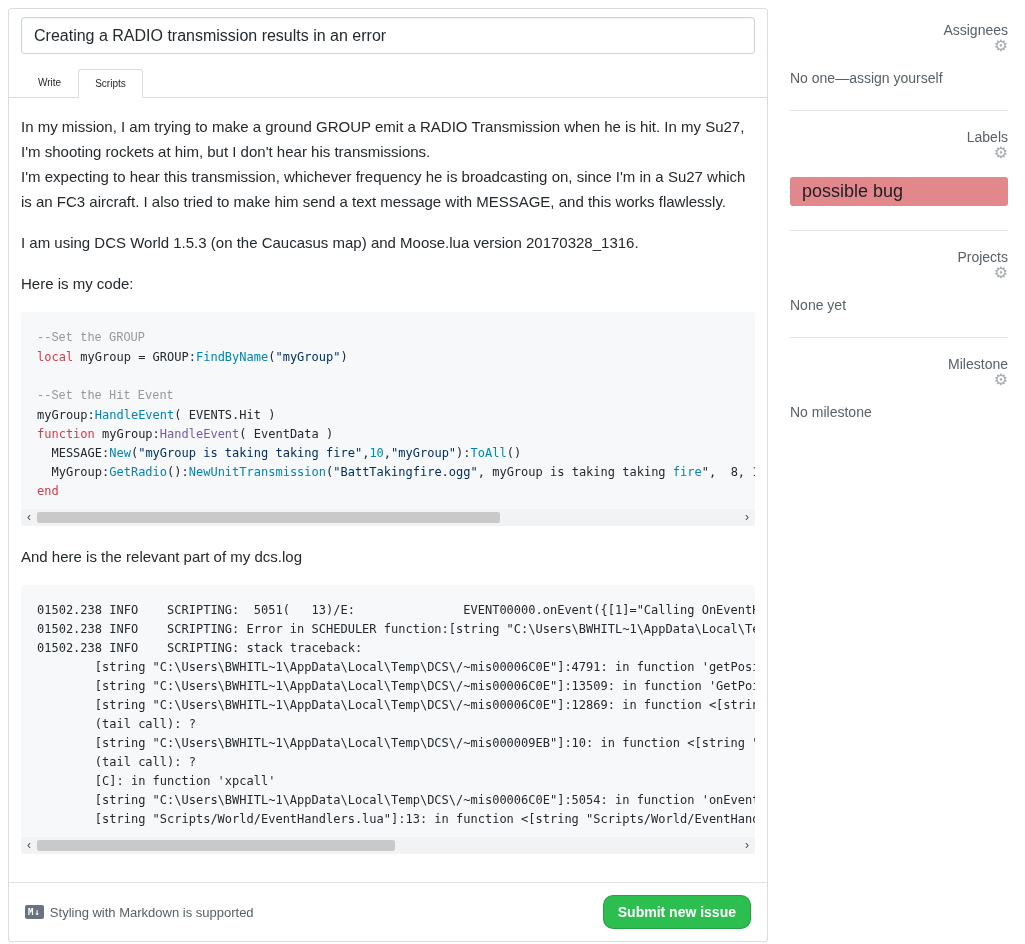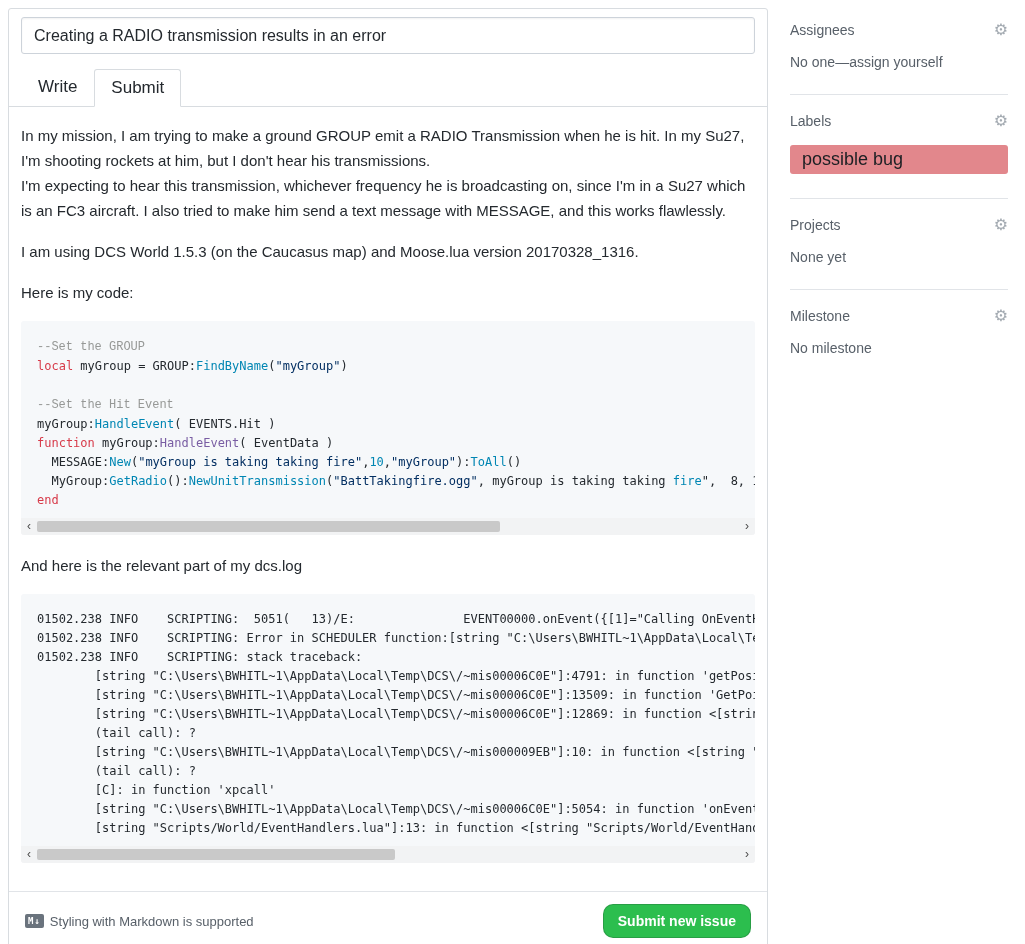--- a/index.html
+++ b/index.html
@@ -16,21 +16,21 @@
   .title-input {
     width:100%; height:37px; padding:0 12px; font-size:16px; color:#24292e;
     font-family:"Liberation Sans", sans-serif;
     border:1px solid #cdd3da; border-radius:3px; background:#fff;
     box-shadow: inset 0 1px 2px rgba(27,31,35,.06); outline:none;
   }
   .tab-nav {
     display:flex; align-items:flex-end; margin-top:14px; padding-left:12px;
     border-bottom:1px solid #d8dce0;
   }
-  .tab { padding:8px 16px; font-size:17px; color:#24292e; cursor:pointer; background:transparent; border:1px solid transparent; }
+  .tab { padding:8px 16px; font-size:10px; color:#24292e; cursor:pointer; background:transparent; border:1px solid transparent; }
   .tab.active {
     background:#fff; border:1px solid #d8dce0; border-bottom:1px solid #fff;
     border-radius:3px 3px 0 0; margin-bottom:-1px;
   }
   .preview-body { padding:16px 12px 10px 12px; font-size:15px; line-height:25px; flex:1; }
   .preview-body p { margin-bottom:16px; white-space:pre-line; }
 
   
   .block { background:#f6f8fa; border-radius:3px; margin-bottom:18px; overflow:hidden; }
   .block pre {
@@ -62,40 +62,40 @@
   }
   .submit-btn {
     background:#2cbe4e; color:#fff; font-weight:bold; font-size:14px;
     font-family:"Liberation Sans", sans-serif;
     border:1px solid rgba(27,31,35,.2); border-radius:10px; padding:8px 14px; cursor:pointer;
   }
 
   
   .sidebar { position:absolute; left:790px; top:20px; width:218px; font-size:14px; }
   .sb-section { padding:2px 0 14px 0; }
-  .sb-header { display:flex; align-items:flex-start; justify-content:space-between; color:#586069; margin-bottom:16px; }
+  .sb-header { display:flex; align-items:flex-end; justify-content:space-between; color:#586069; margin-bottom:16px;flex-direction:column; }
   .gear { color:#a3aab1; font-size:16px; cursor:pointer; line-height:1; }
   .sb-value { color:#586069; }
   .sb-divider { border:none; border-top:1px solid #e1e4e8; margin:10px 0 16px 0; }
   .label-chip {
     width:100%; padding:4px 0 4px 12px; border-radius:3px; font-size:18px;
     color:#1b1f23; cursor:pointer;
   }
 </style>
 </head>
 <body>
 
 <div class="main-box">
   <div class="title-wrap">
     <input class="title-input" type="text" value="Creating a RADIO transmission results in an error" style="">
   </div>
 
   <div class="tab-nav">
     <div class="tab">Write</div>
-    <div class="tab active">Submit</div>
+    <div class="tab active">Scripts</div>
   </div>
 
   <div class="preview-body">
     <p>In my mission, I am trying to make a ground GROUP emit a RADIO Transmission when he is hit. In my Su27, I'm shooting rockets at him, but I don't hear his transmissions.
 I'm expecting to hear this transmission, whichever frequency he is broadcasting on, since I'm in a Su27 which is an FC3 aircraft. I also tried to make him send a text message with MESSAGE, and this works flawlessly.</p>
     <p>I am using DCS World 1.5.3 (on the Caucasus map) and Moose.lua version 20170328_1316.</p>
     <p>Here is my code:</p>
 
     <div class="block">
       <pre><span class="tk-c">--Set the GROUP</span>

